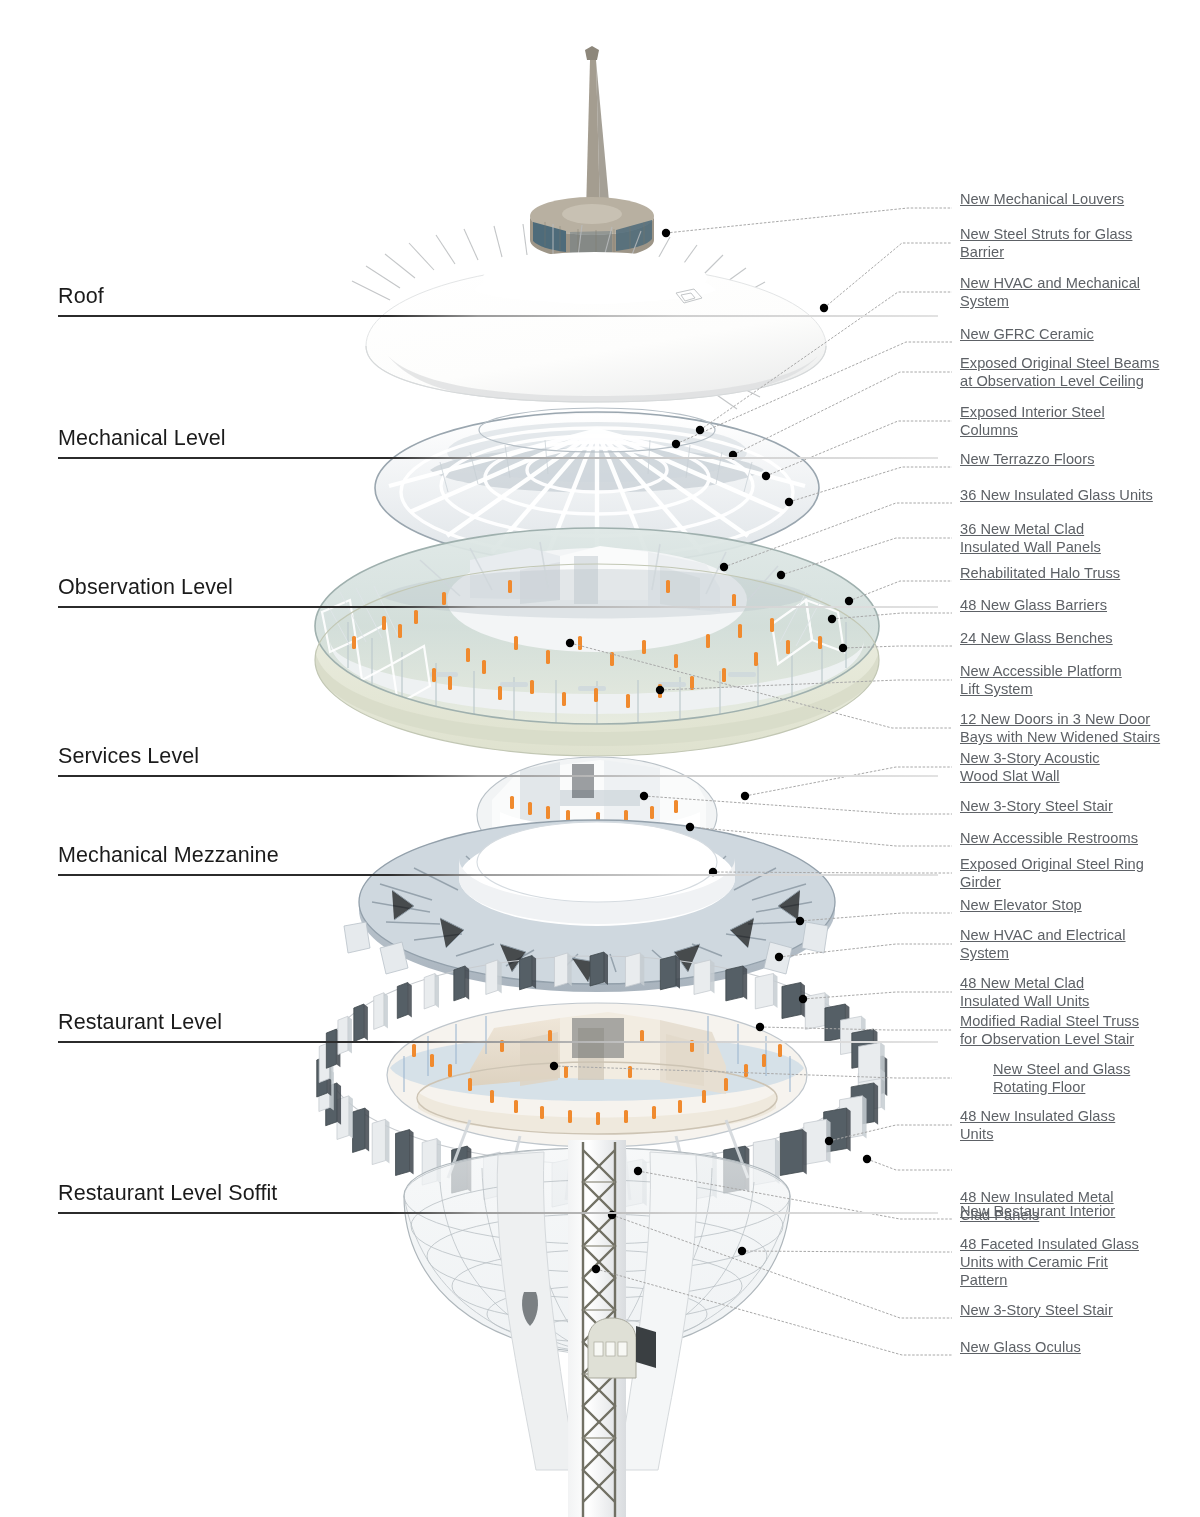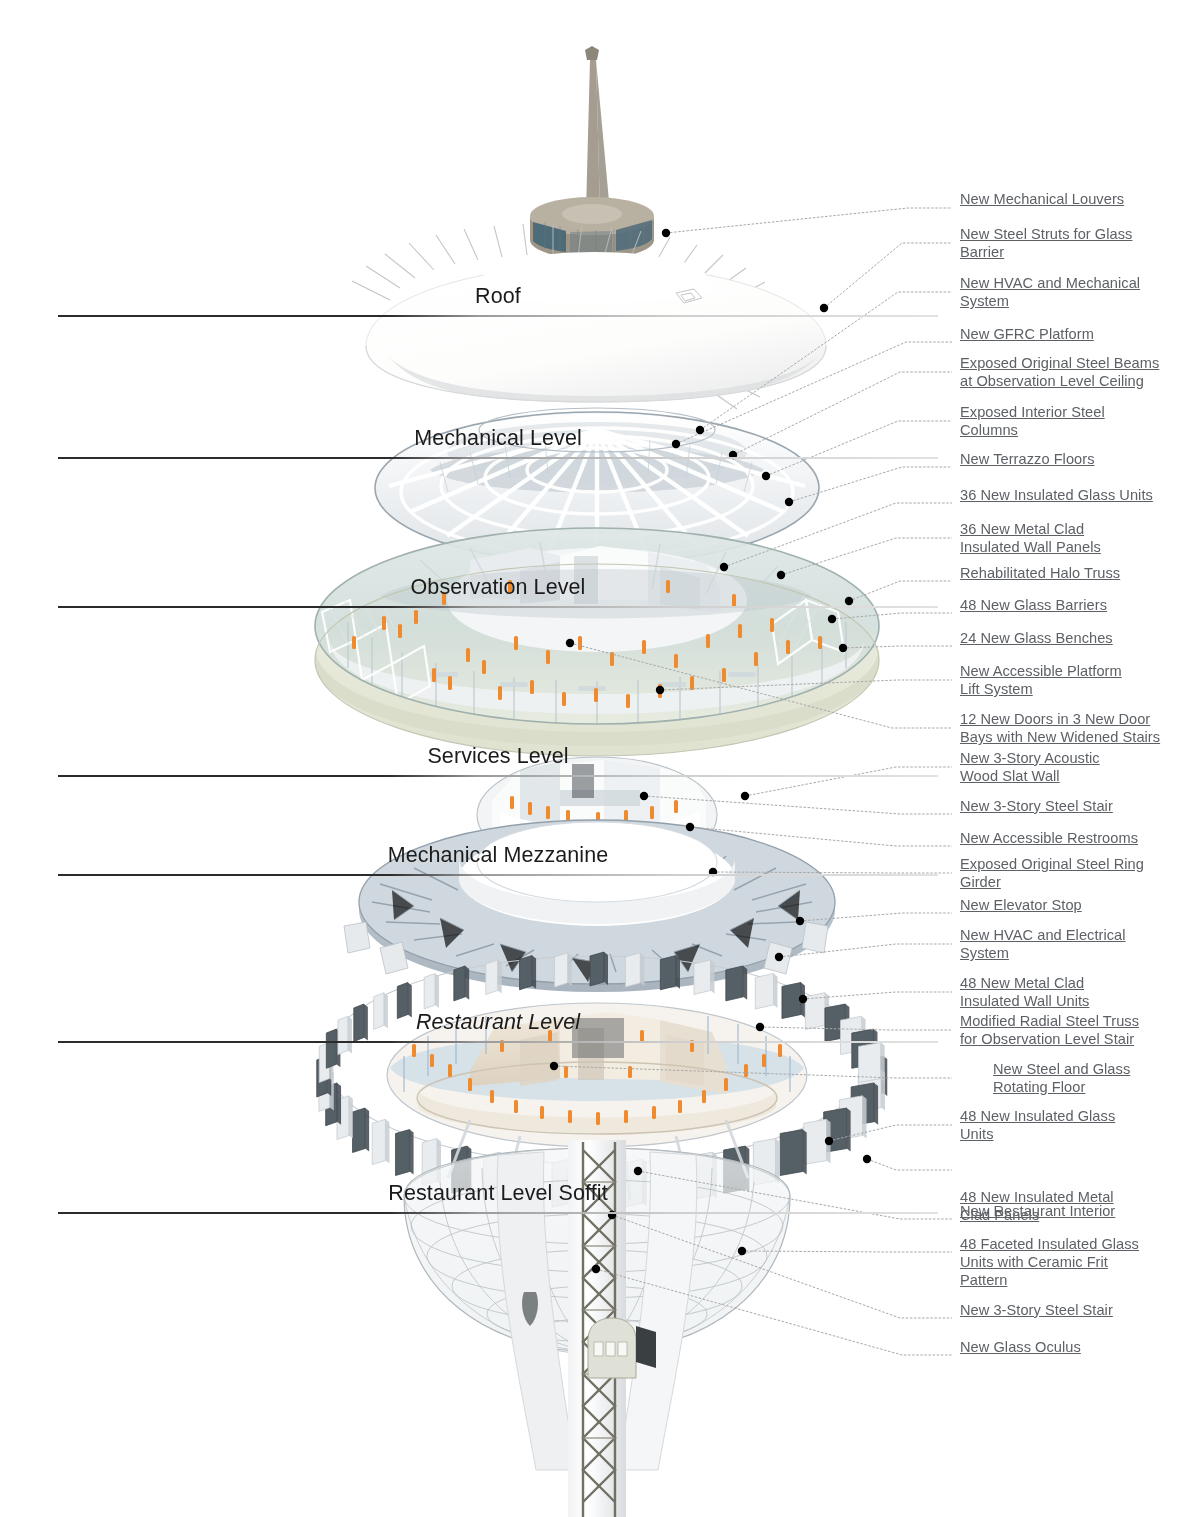--- a/index.html
+++ b/index.html
@@ -28,21 +28,20 @@
     left:58px;
     width:880px;
   }
   .lvl .lvl-text{
     display:block;
     font-size:21.5px;
     letter-spacing:.1px;
     color:#1b1b1b;
     white-space:nowrap;
     padding-bottom:6px;
-    text-align:center;
   }
   .lvl .lvl-rule{
     display:block;
     height:2px;
     width:100%;
     background:linear-gradient(to right,#2b2b2b 0px,#2b2b2b 330px,#9a9a9a 420px,#cfcfcf 620px,#e2e2e2 100%);
   }
 
   
   .callout{
@@ -739,21 +738,21 @@
         <span class="lvl-rule"></span>
       </div>
       <div class="lvl" style="top: 744px;">
         <span class="lvl-text">Services Level</span>
         <span class="lvl-rule"></span>
       </div>
       <div class="lvl" style="top: 843px;">
         <span class="lvl-text">Mechanical Mezzanine</span>
         <span class="lvl-rule"></span>
       </div>
-      <div class="lvl" style="top: 1010px; font-style: italic;">
+      <div class="lvl" style="top: 1010px;">
         <span class="lvl-text">Restaurant Level</span>
         <span class="lvl-rule"></span>
       </div>
       <div class="lvl" style="top: 1181px;">
         <span class="lvl-text">Restaurant Level Soffit</span>
         <span class="lvl-rule"></span>
       </div>
     </div>
 
   <div id="callouts">
@@ -762,21 +761,21 @@
       </div>
       <div class="callout" style="top: 225px;">
         <span class="c-line">New Steel Struts for Glass</span>
         <span class="c-line">Barrier</span>
       </div>
       <div class="callout" style="top: 274px;">
         <span class="c-line">New HVAC and Mechanical</span>
         <span class="c-line">System</span>
       </div>
       <div class="callout" style="top: 325px;">
-        <span class="c-line">New GFRC Platform</span>
+        <span class="c-line">New GFRC Ceramic</span>
       </div>
       <div class="callout" style="top: 354px;">
         <span class="c-line">Exposed Original Steel Beams</span>
         <span class="c-line">at Observation Level Ceiling</span>
       </div>
       <div class="callout" style="top: 403px;">
         <span class="c-line">Exposed Interior Steel</span>
         <span class="c-line">Columns</span>
       </div>
       <div class="callout" style="top: 450px;">

